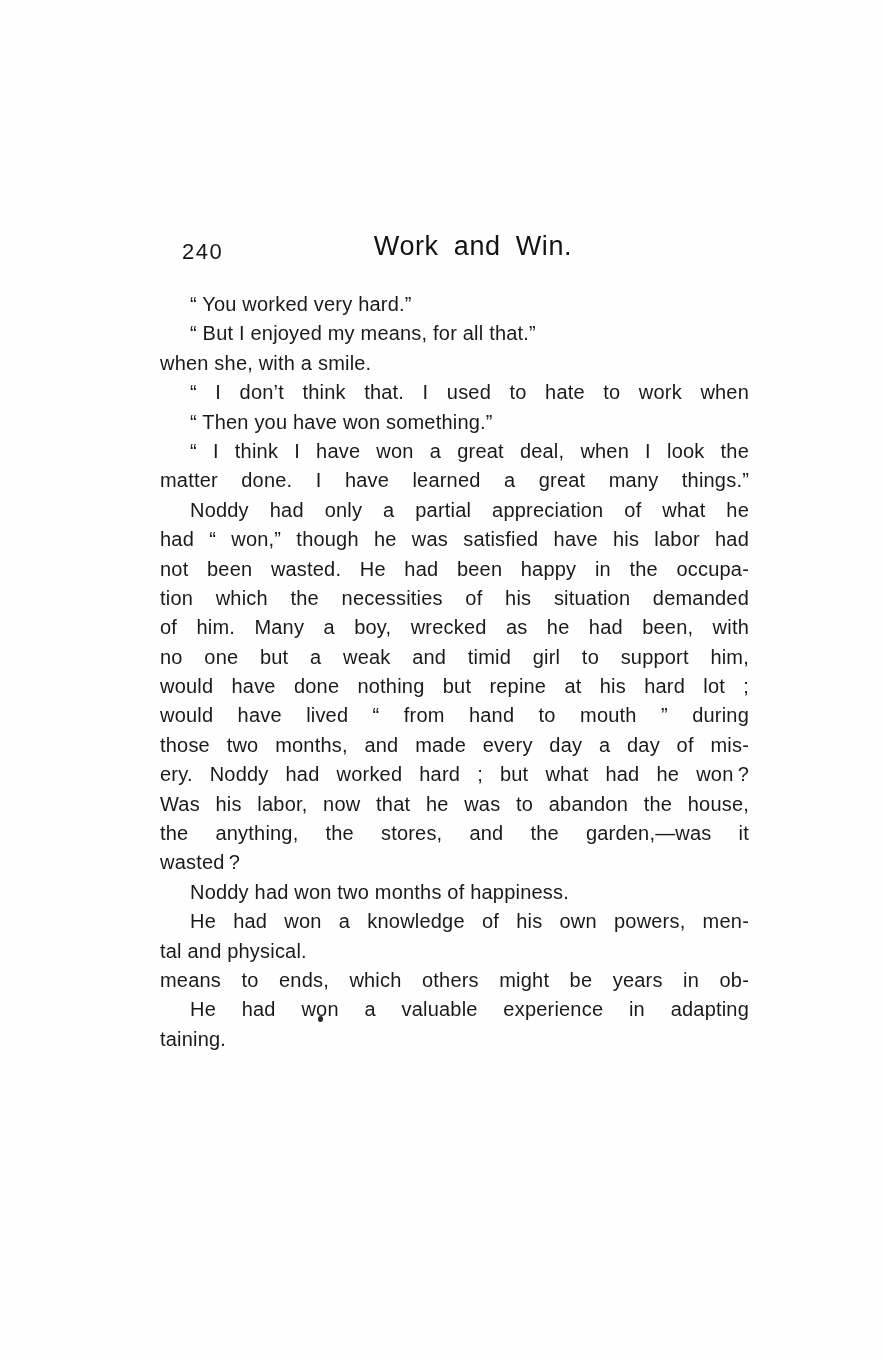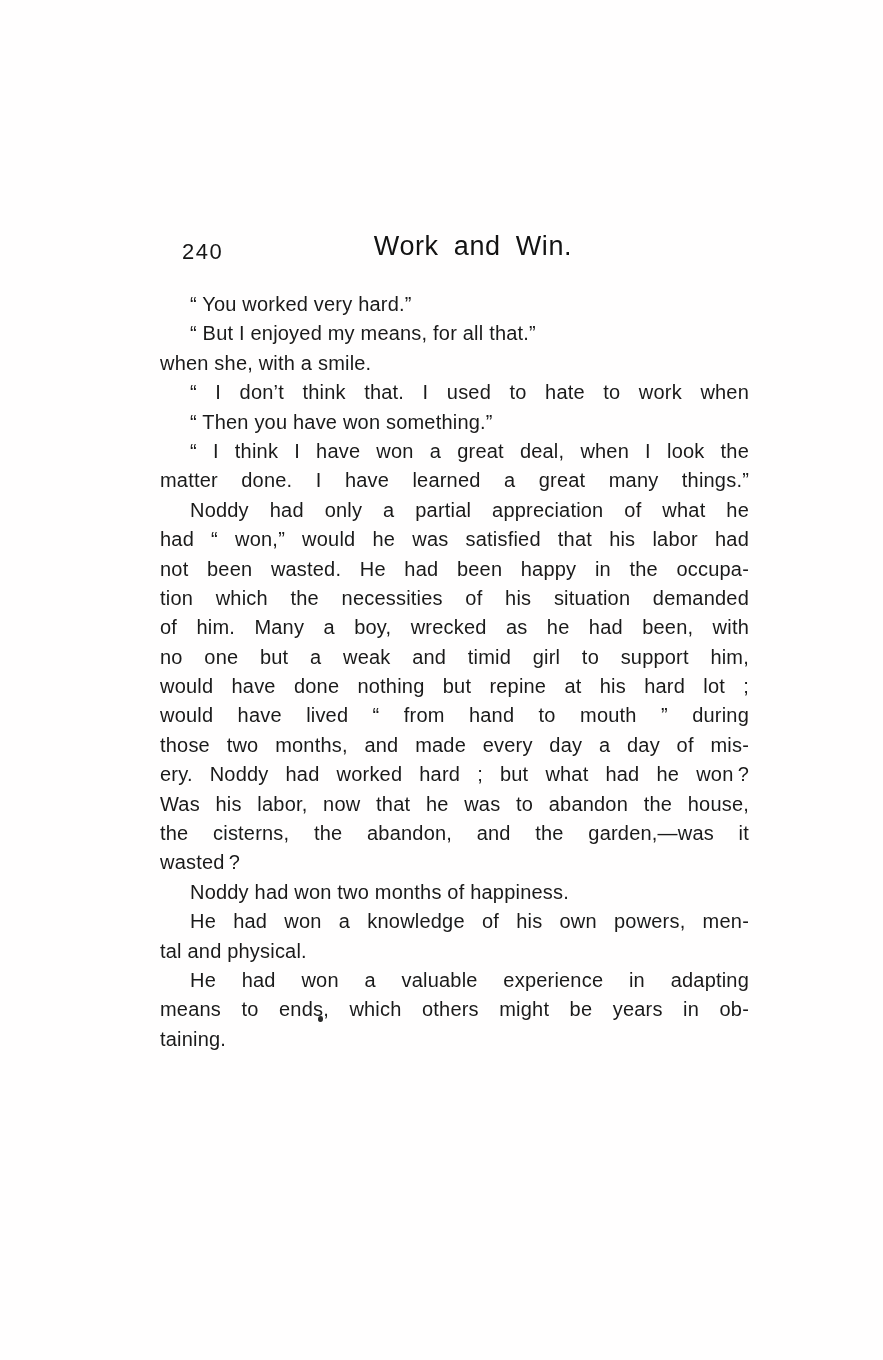--- a/index.html
+++ b/index.html
@@ -87,35 +87,35 @@
 
   <div class="body-block">
       <div class="line indent last">“ You worked very hard.”</div>
       <div class="line indent last">“ But I enjoyed my means, for all that.”</div>
       <div class="line last">when she, with a smile.</div>
       <div class="line indent">“ I don’t think that.  I used to hate to work when</div>
       <div class="line indent last">“ Then you have won something.”</div>
       <div class="line indent">“ I think I have won a great deal, when I look the</div>
       <div class="line">matter done.  I have learned a great many things.”</div>
       <div class="line indent">Noddy had only a partial appreciation of what he</div>
-      <div class="line">had “ won,” would he was satisfied that his labor had</div>
+      <div class="line">had “ won,” though he was satisfied have his labor had</div>
       <div class="line">not been wasted.  He had been happy in the occupa-</div>
       <div class="line">tion which the necessities of his situation demanded</div>
       <div class="line">of him.  Many a boy, wrecked as he had been, with</div>
       <div class="line">no one but a weak and timid girl to support him,</div>
       <div class="line">would have done nothing but repine at his hard lot ;</div>
       <div class="line">would have lived “ from hand to mouth ” during</div>
       <div class="line">those two months, and made every day a day of mis-</div>
       <div class="line">ery.  Noddy had worked hard ; but what had he won ?</div>
       <div class="line">Was his labor, now that he was to abandon the house,</div>
-      <div class="line">the cisterns, the abandon, and the garden,—was it</div>
+      <div class="line">the anything, the stores, and the garden,—was it</div>
       <div class="line last">wasted ?</div>
       <div class="line indent last">Noddy had won two months of happiness.</div>
       <div class="line indent">He had won a knowledge of his own powers, men-</div>
       <div class="line last">tal and physical.</div>
+      <div class="line">means to ends, which others might be years in ob-</div>
       <div class="line indent">He had won a valuable experience in adapting</div>
-      <div class="line">means to ends, which others might be years in ob-</div>
       <div class="line last">taining.</div>
     </div>
 
   <div class="ink-speck"></div>
 
 </div>
 
 </body></html>

